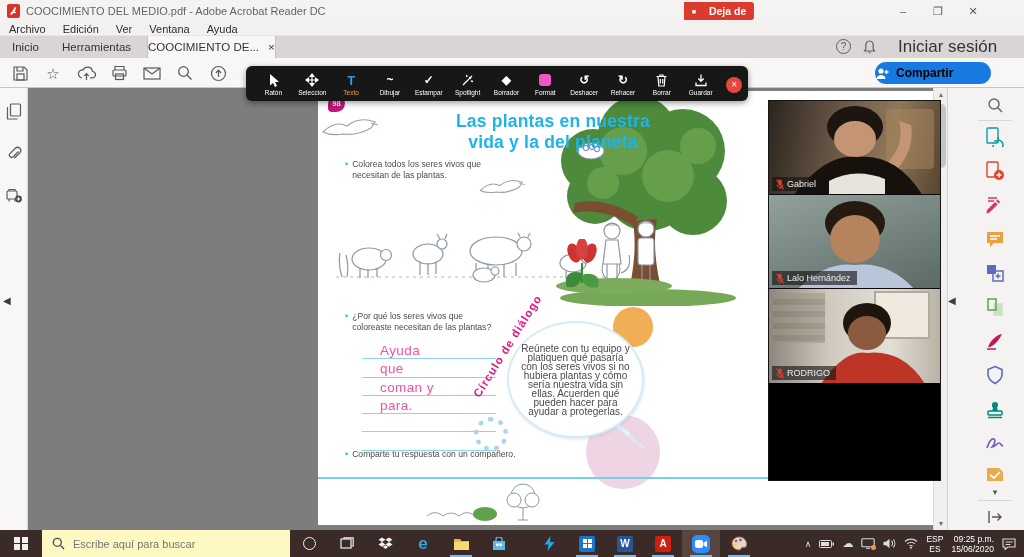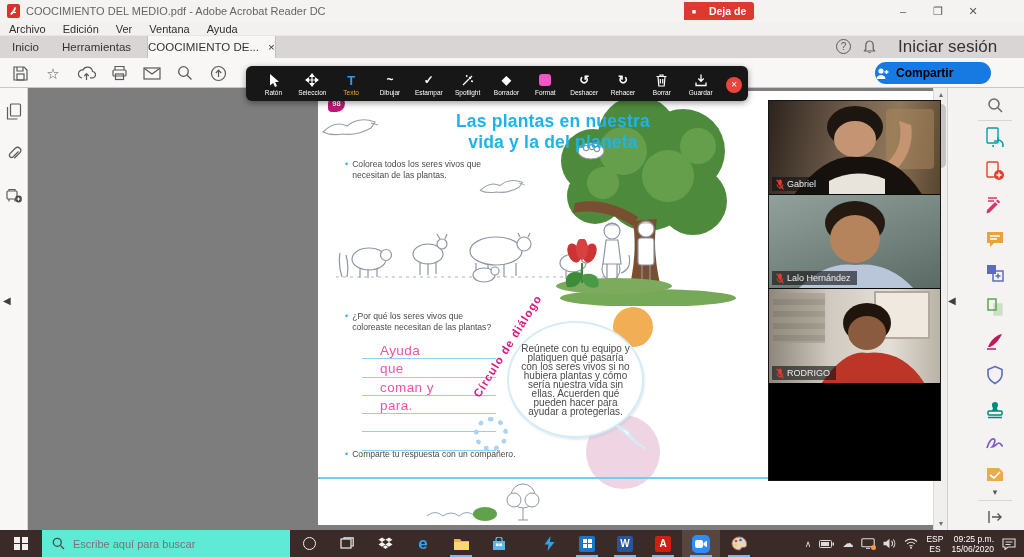--- a/index.html
+++ b/index.html
@@ -106,21 +106,21 @@
   .v2{background:linear-gradient(170deg,#e3dde6 0%,#c6bfcf 55%,#a89fab 100%)}
   .v3{background:linear-gradient(90deg,#8d867c 0%,#cfc9bf 35%,#e4e0d8 70%,#b9b2a6 100%)}
   .v4{background:linear-gradient(160deg,#93a19c 0%,#71807b 60%,#5c6a66 100%)}
   .vbg{position:absolute}
 
   
   #taskbar{position:absolute;left:0;top:530px;width:1024px;height:27px;background:#3a2b28;display:flex;align-items:stretch;z-index:60}
   #start-btn{width:42px;display:flex;align-items:center;justify-content:center;cursor:pointer}
   #win-flag{display:grid;grid-template-columns:6px 6px;grid-template-rows:6px 6px;gap:1.5px}
   #win-flag div{background:#f2f1f0}
-  #tb-search{width:248px;background:#5eead4;display:flex;align-items:center;gap:8px;padding-left:10px}
+  #tb-search{width:248px;background:#fef9c3;display:flex;align-items:center;gap:8px;padding-left:10px}
   #tb-search input{border:none;outline:none;font-size:11px;color:#444;width:190px;background:transparent;font-family:"Liberation Sans",sans-serif}
   .tbcell{width:38px;display:flex;align-items:center;justify-content:center;position:relative;cursor:pointer}
   .tbcell.open::after{content:"";position:absolute;left:8px;right:8px;bottom:0;height:2px;background:#76b9ed}
   .tbcell.active{background:#57453f}
   .tile{width:16px;height:16px;border-radius:2px;display:flex;align-items:center;justify-content:center;color:#fff;font-weight:bold;font-size:10px}
   #tray{margin-left:auto;display:flex;align-items:center;gap:8px;padding-right:8px}
   .tray-ic{display:flex;align-items:center;justify-content:center;cursor:pointer;color:#dcdcdc}
   .tray-txt{font-size:8.5px;line-height:10px;color:#fff;text-align:center;cursor:pointer}
   .tray-txt.right{text-align:right}
 </style>

